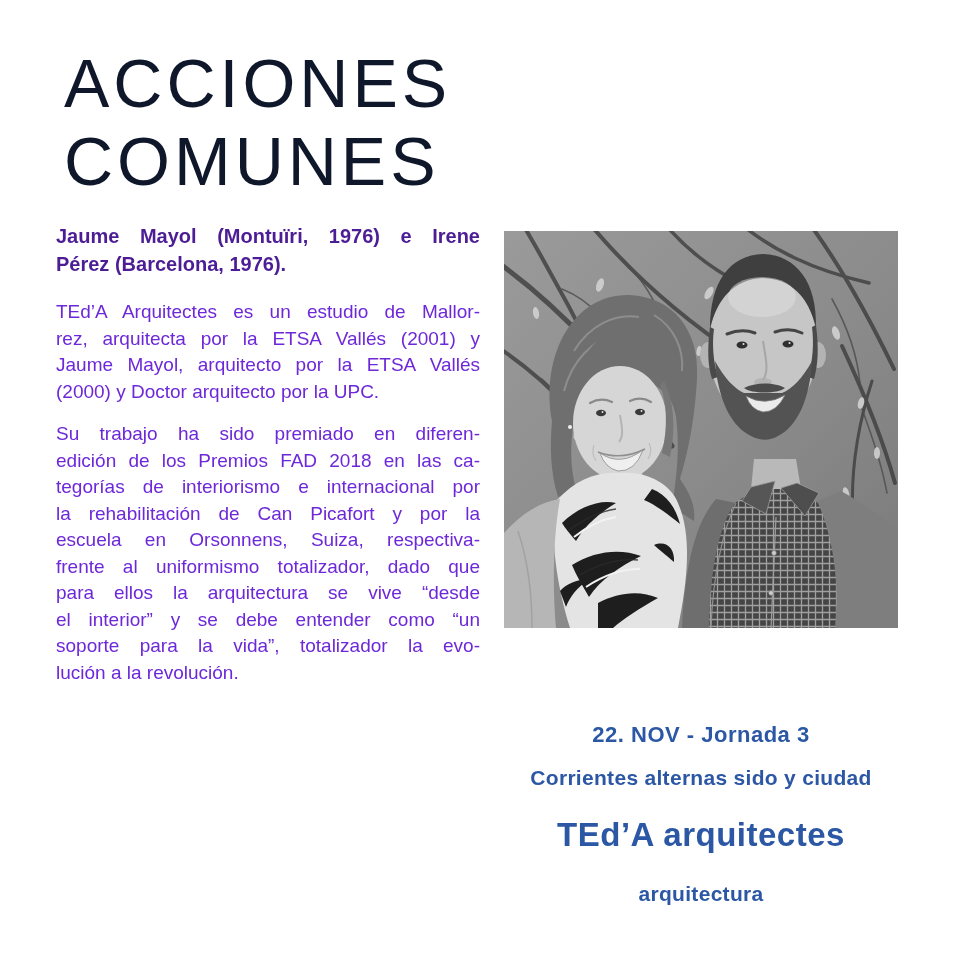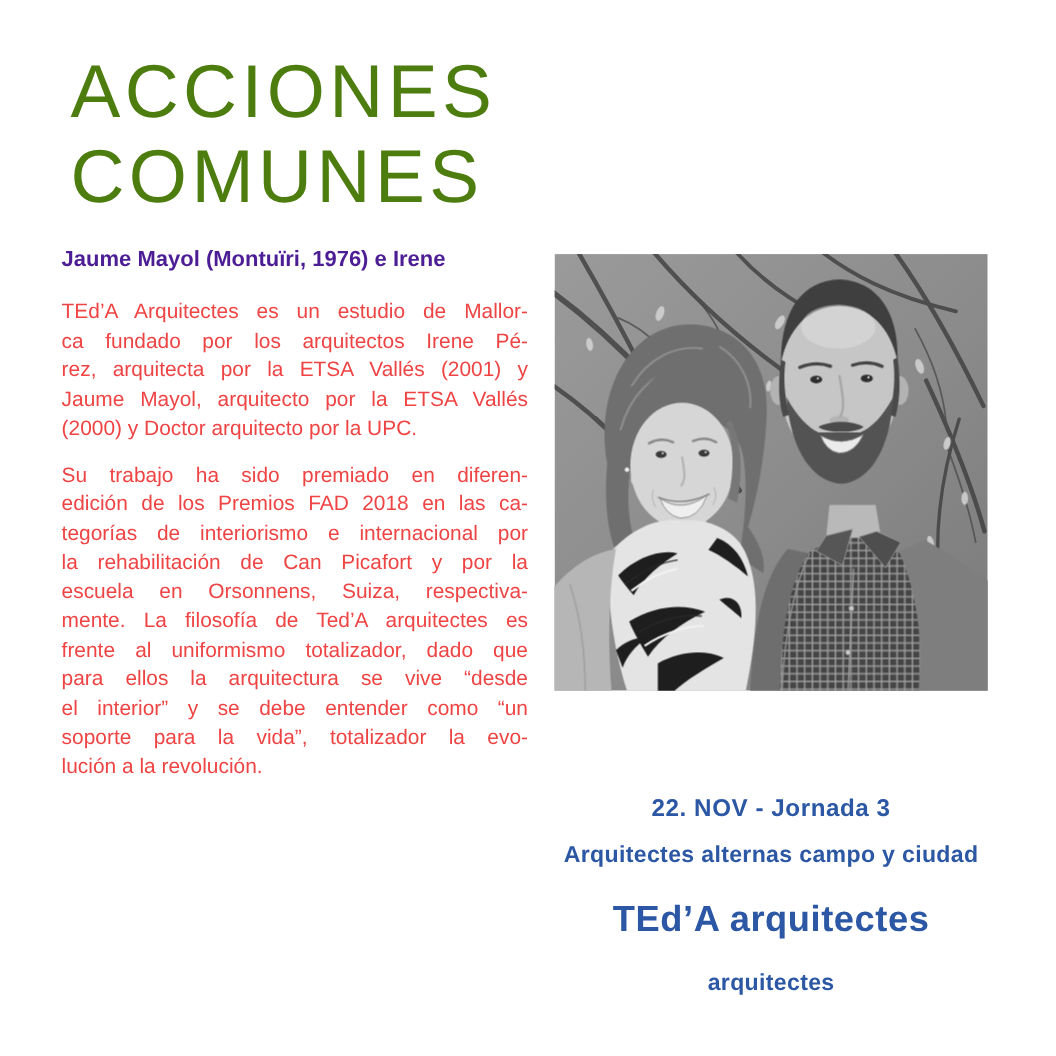--- a/index.html
+++ b/index.html
@@ -10,21 +10,21 @@
     background: #ffffff;
     overflow: hidden;
     font-family: "Liberation Sans", sans-serif;
   }
   
   .title {
     position: absolute;
     left: 64px;
     top: 44px;
     margin: 0;
-    color: #4d7c0f;
+    color: #0f172a;
     font-size: 68px;
     line-height: 78px;
     letter-spacing: 4px;
     font-weight: normal;
   }
   .title-line { display: block; }
   
   .bio {
     position: absolute;
     left: 56px;
@@ -34,21 +34,21 @@
   .authors {
     font-weight: bold;
     font-size: 20px;
     line-height: 28px;
     color: #4c1d95;
     margin: 0 0 21px 0;
   }
   .bio-para {
     font-size: 19px;
     line-height: 26.5px;
-    color: #ef4444;
+    color: #6d28d9;
     margin: 0 0 16px 0;
   }
   
   .jline { text-align: justify; text-align-last: justify; }
   .jpar .jline:last-child { text-align-last: left; }
   
   .photo {
     position: absolute;
     left: 504px;
     top: 231px;
@@ -77,35 +77,34 @@
 <div class="poster">
 
   <h1 class="title">
     <span class="title-line">ACCIONES</span>
     <span class="title-line">COMUNES</span>
   </h1>
 
   <div class="bio">
     <div class="authors jpar">
         <div class="jline">Jaume Mayol (Montuïri, 1976) e Irene</div>
+        <div class="jline">Pérez (Barcelona, 1976).</div>
       </div>
     <div class="bio-para jpar">
         <div class="jline">TEd’A Arquitectes es un estudio de Mallor-</div>
-        <div class="jline">ca fundado por los arquitectos Irene Pé-</div>
         <div class="jline">rez, arquitecta por la ETSA Vallés (2001) y</div>
         <div class="jline">Jaume Mayol, arquitecto por la ETSA Vallés</div>
         <div class="jline">(2000) y Doctor arquitecto por la UPC.</div>
       </div>
     <div class="bio-para jpar">
         <div class="jline">Su trabajo ha sido premiado en diferen-</div>
         <div class="jline">edición de los Premios FAD 2018 en las ca-</div>
         <div class="jline">tegorías de interiorismo e internacional por</div>
         <div class="jline">la rehabilitación de Can Picafort y por la</div>
         <div class="jline">escuela en Orsonnens, Suiza, respectiva-</div>
-        <div class="jline">mente. La filosofía de Ted’A arquitectes es</div>
         <div class="jline">frente al uniformismo totalizador, dado que</div>
         <div class="jline">para ellos la arquitectura se vive “desde</div>
         <div class="jline">el interior” y se debe entender como “un</div>
         <div class="jline">soporte para la vida”, totalizador la evo-</div>
         <div class="jline">lución a la revolución.</div>
       </div>
   </div>
 
   <div class="photo" title="Black-and-white portrait of Irene Pérez and Jaume Mayol smiling in front of a vine-covered wall">
     <svg viewBox="0 0 394 397" width="394" height="397" preserveAspectRatio="none">
@@ -234,17 +233,17 @@
           <path d="M70 306 C 84 295 100 288 112 286"></path>
           <path d="M82 356 C 100 344 120 338 136 338"></path>
         </g>
         <path d="M0 397 L 0 302 C 18 282 36 271 56 268 C 50 300 48 348 52 397 Z" fill="#b6b6b6"></path>
         <path d="M14 300 C 24 330 28 360 28 397" stroke="#9d9d9d" stroke-width="1.5" fill="none" opacity="0.8"></path>
       </g>
     </svg>
   </div>
 
   <div class="event-line event-date">22. NOV - Jornada 3</div>
-  <div class="event-line event-session">Arquitectes alternas campo y ciudad</div>
+  <div class="event-line event-session">Corrientes alternas sido y ciudad</div>
   <div class="event-line event-studio">TEd’A arquitectes</div>
-  <div class="event-line event-role">arquitectes</div>
+  <div class="event-line event-role">arquitectura</div>
 
 </div>
 
 </body></html>

